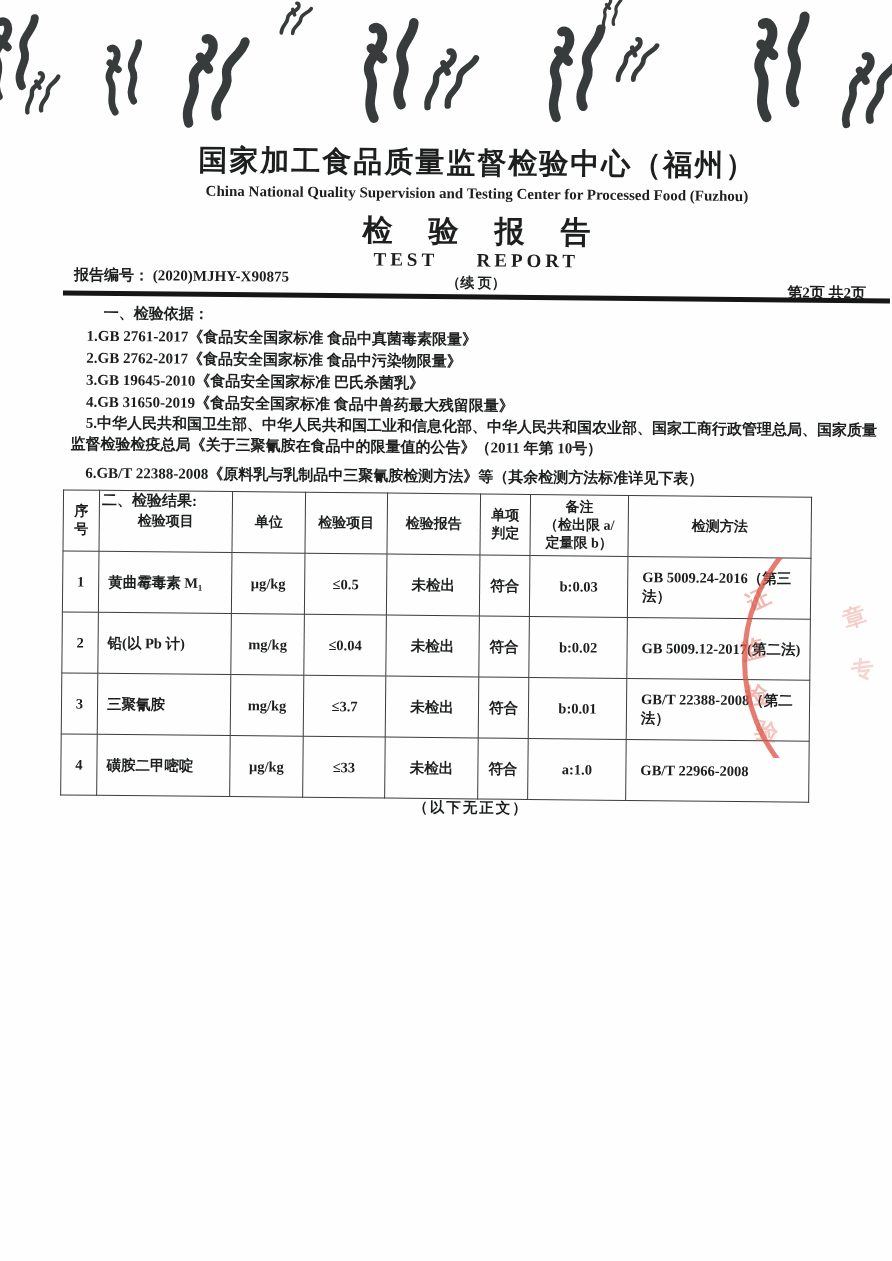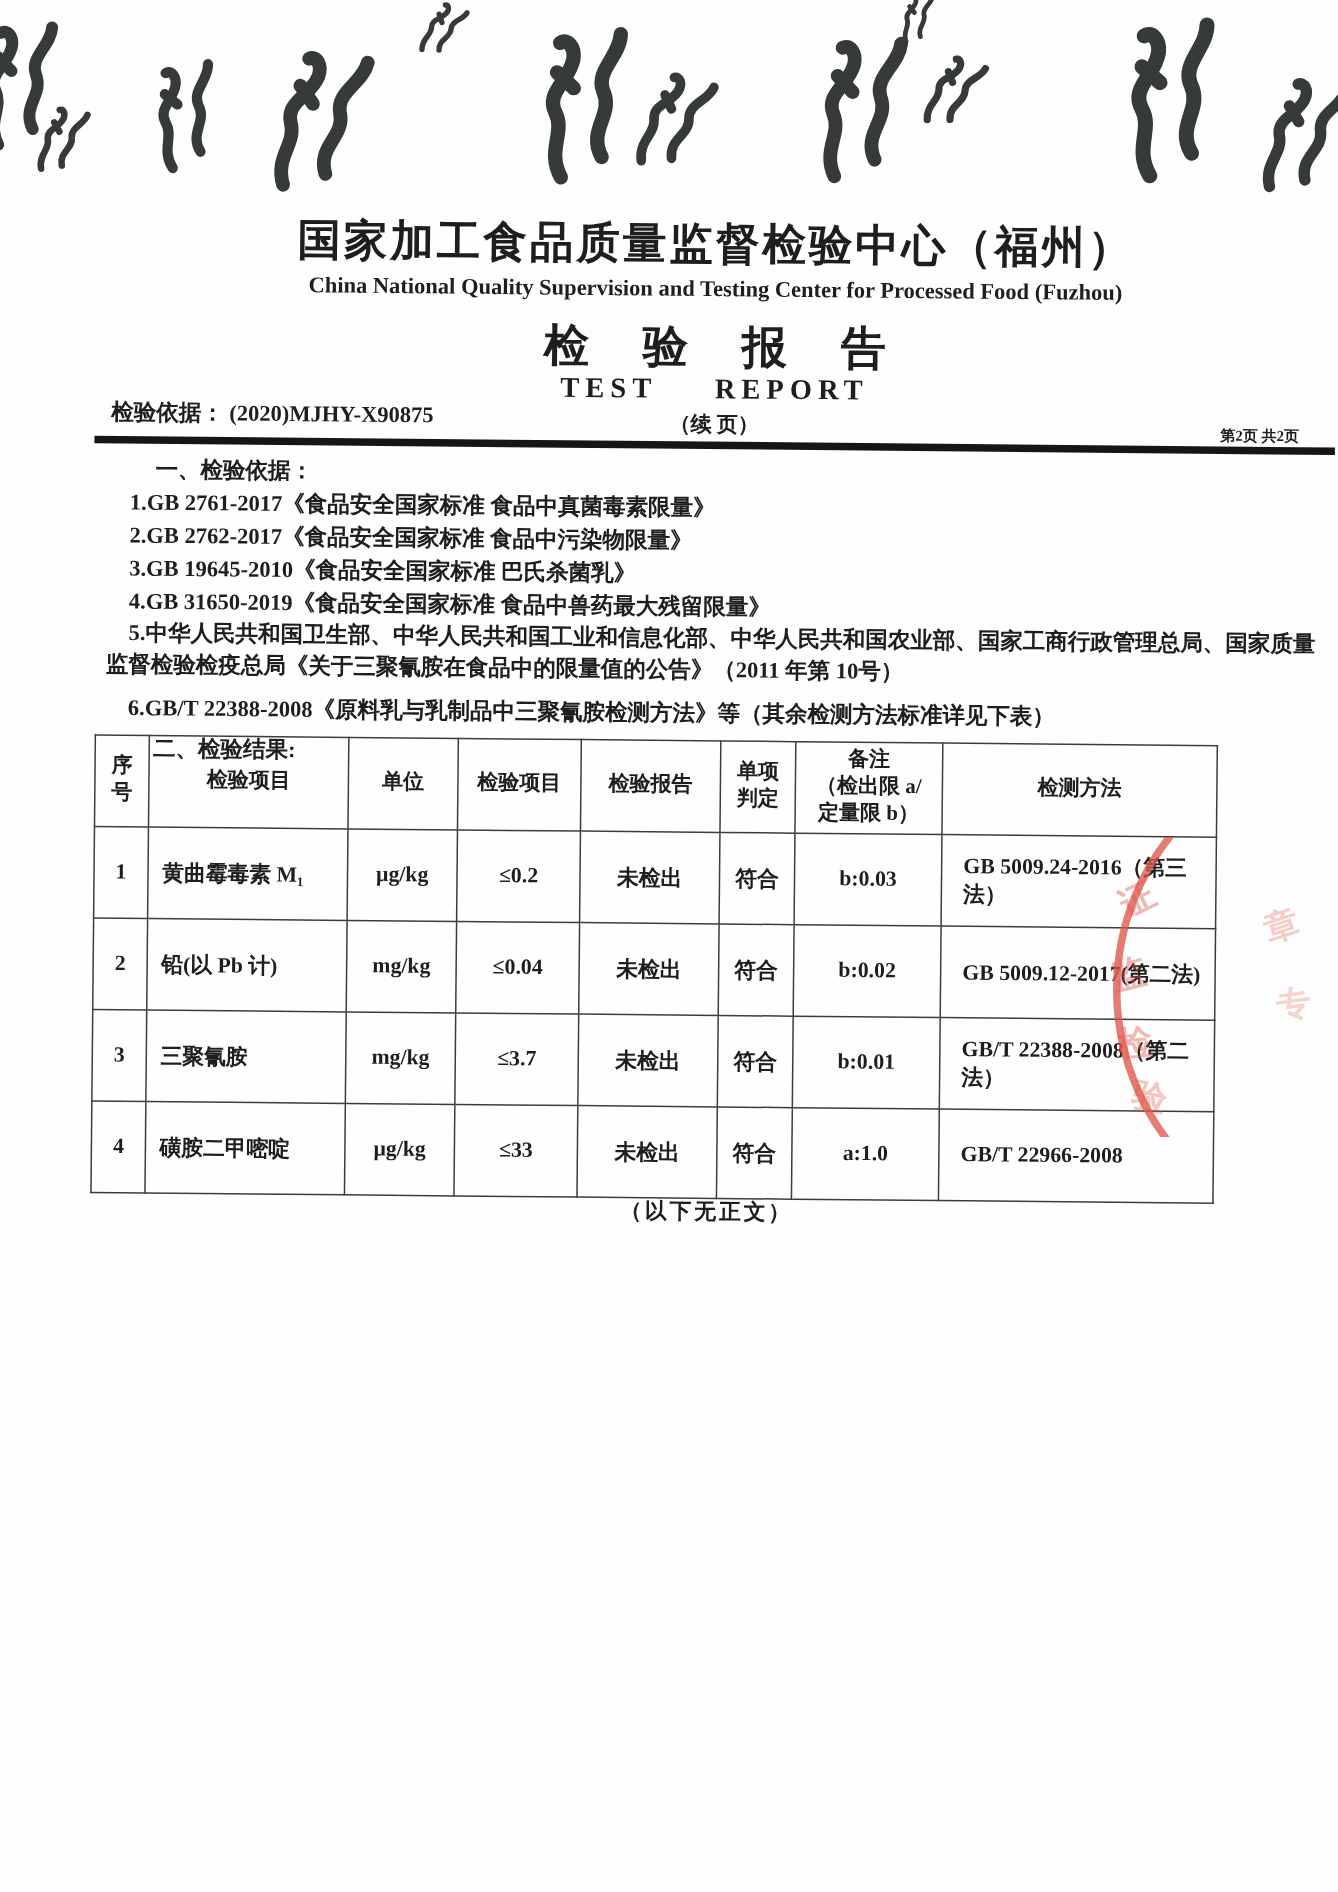--- a/index.html
+++ b/index.html
@@ -19,21 +19,21 @@
   .org-cn{position:absolute;top:0;left:0;width:100%;text-align:center;
     font-size:29px;letter-spacing:2px;}
   .org-en{position:absolute;top:42px;left:0;width:100%;text-align:center;
     font-size:15px;}
   .title-cn{position:absolute;top:68px;left:0;width:100%;text-align:center;
     font-size:30px;letter-spacing:36px;text-indent:36px;}
   .title-en{position:absolute;top:106px;left:0;width:100%;text-align:center;
     font-size:19px;letter-spacing:4px;word-spacing:30px;}
   .report-no-line{position:absolute;top:126px;left:14px;font-size:15px;}
   .continued{position:absolute;top:131px;left:0;width:100%;text-align:center;font-size:14px;}
-  .page-info{position:absolute;top:137px;right:26px;font-size:10px;}
+  .page-info{position:absolute;top:137px;right:26px;font-size:15px;}
   .rule{position:absolute;top:151px;left:3px;width:827px;height:5px;background:#161616;}
   .basis-heading{position:absolute;top:164px;left:44px;font-size:15px;}
   .basis-list{position:absolute;top:185px;left:27px;width:796px;font-size:15px;line-height:22px;}
   .basis-item{white-space:nowrap;}
   .basis-item.wrap{white-space:normal;margin-left:-15px;text-indent:15px;line-height:21px;}
   .basis-item.gap{margin-top:7px;}
   .results-heading{margin-top:5px;margin-left:17px;font-size:15px;}
   
   table.tbl{position:absolute;top:350px;left:5px;border-collapse:collapse;table-layout:fixed;}
   .tbl th,.tbl td{border:1.6px solid #3a3d3d;text-align:center;vertical-align:middle;
@@ -81,21 +81,21 @@
   </svg>
 
   <div class="rot">
 
     <div class="org-cn">国家加工食品质量监督检验中心（福州）</div>
     <div class="org-en">China National Quality Supervision and Testing Center for Processed Food (Fuzhou)</div>
     <div class="title-cn">检验报告</div>
     <div class="title-en">TEST REPORT</div>
 
     <div class="report-no-line">
-      <span>检验依据：</span>
+      <span>报告编号：</span>
       <span>(2020)MJHY-X90875</span>
     </div>
     <div class="continued">（续 页）</div>
     <div class="page-info">第2页  共2页</div>
     <div class="rule"></div>
 
     <div class="basis-heading">一、检验依据：</div>
 
     <div class="basis-list">
       <div class="basis-item">1.GB 2761-2017《食品安全国家标准 食品中真菌毒素限量》</div>
@@ -130,21 +130,21 @@
 判定</th>
         <th>备注
 （检出限 a/
 定量限 b）</th>
         <th>检测方法</th>
       </tr>
       <tr>
         <td>1</td>
         <td class="item">黄曲霉毒素 M₁</td>
         <td>μg/kg</td>
-        <td>≤0.2</td>
+        <td>≤0.5</td>
         <td>未检出</td>
         <td>符合</td>
         <td>b:0.03</td>
         <td class="method">GB 5009.24-2016（第三法）</td>
       </tr>
       <tr>
         <td>2</td>
         <td class="item">铅(以 Pb 计)</td>
         <td>mg/kg</td>
         <td>≤0.04</td>

